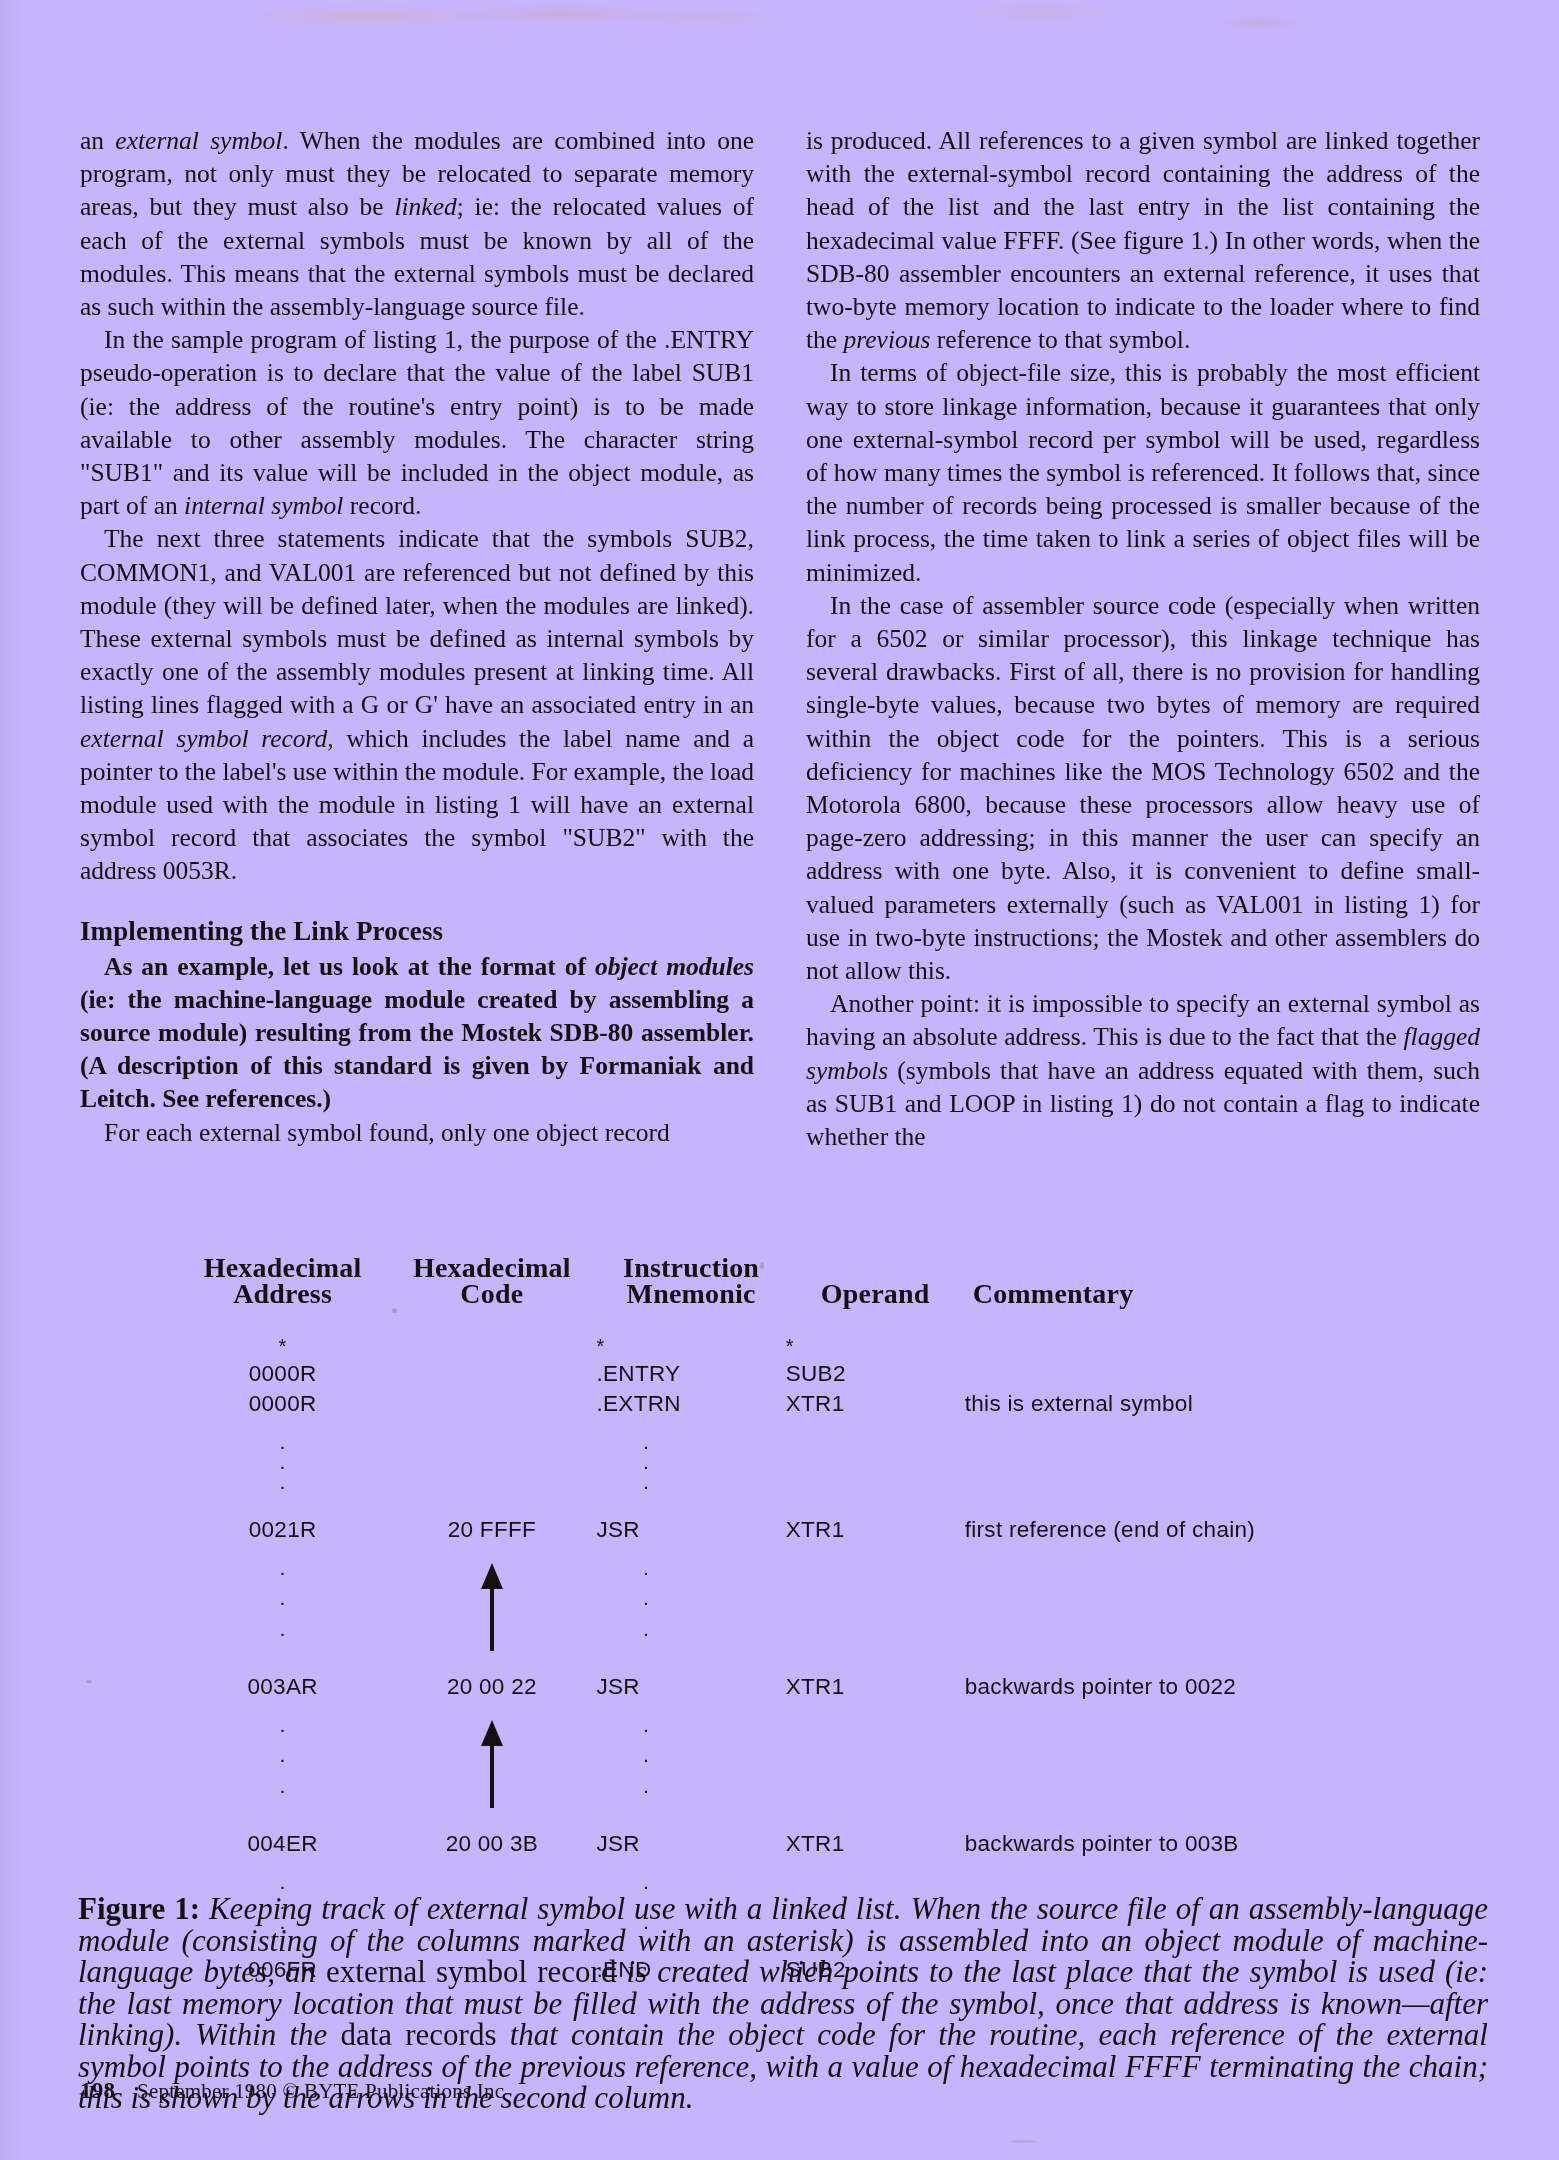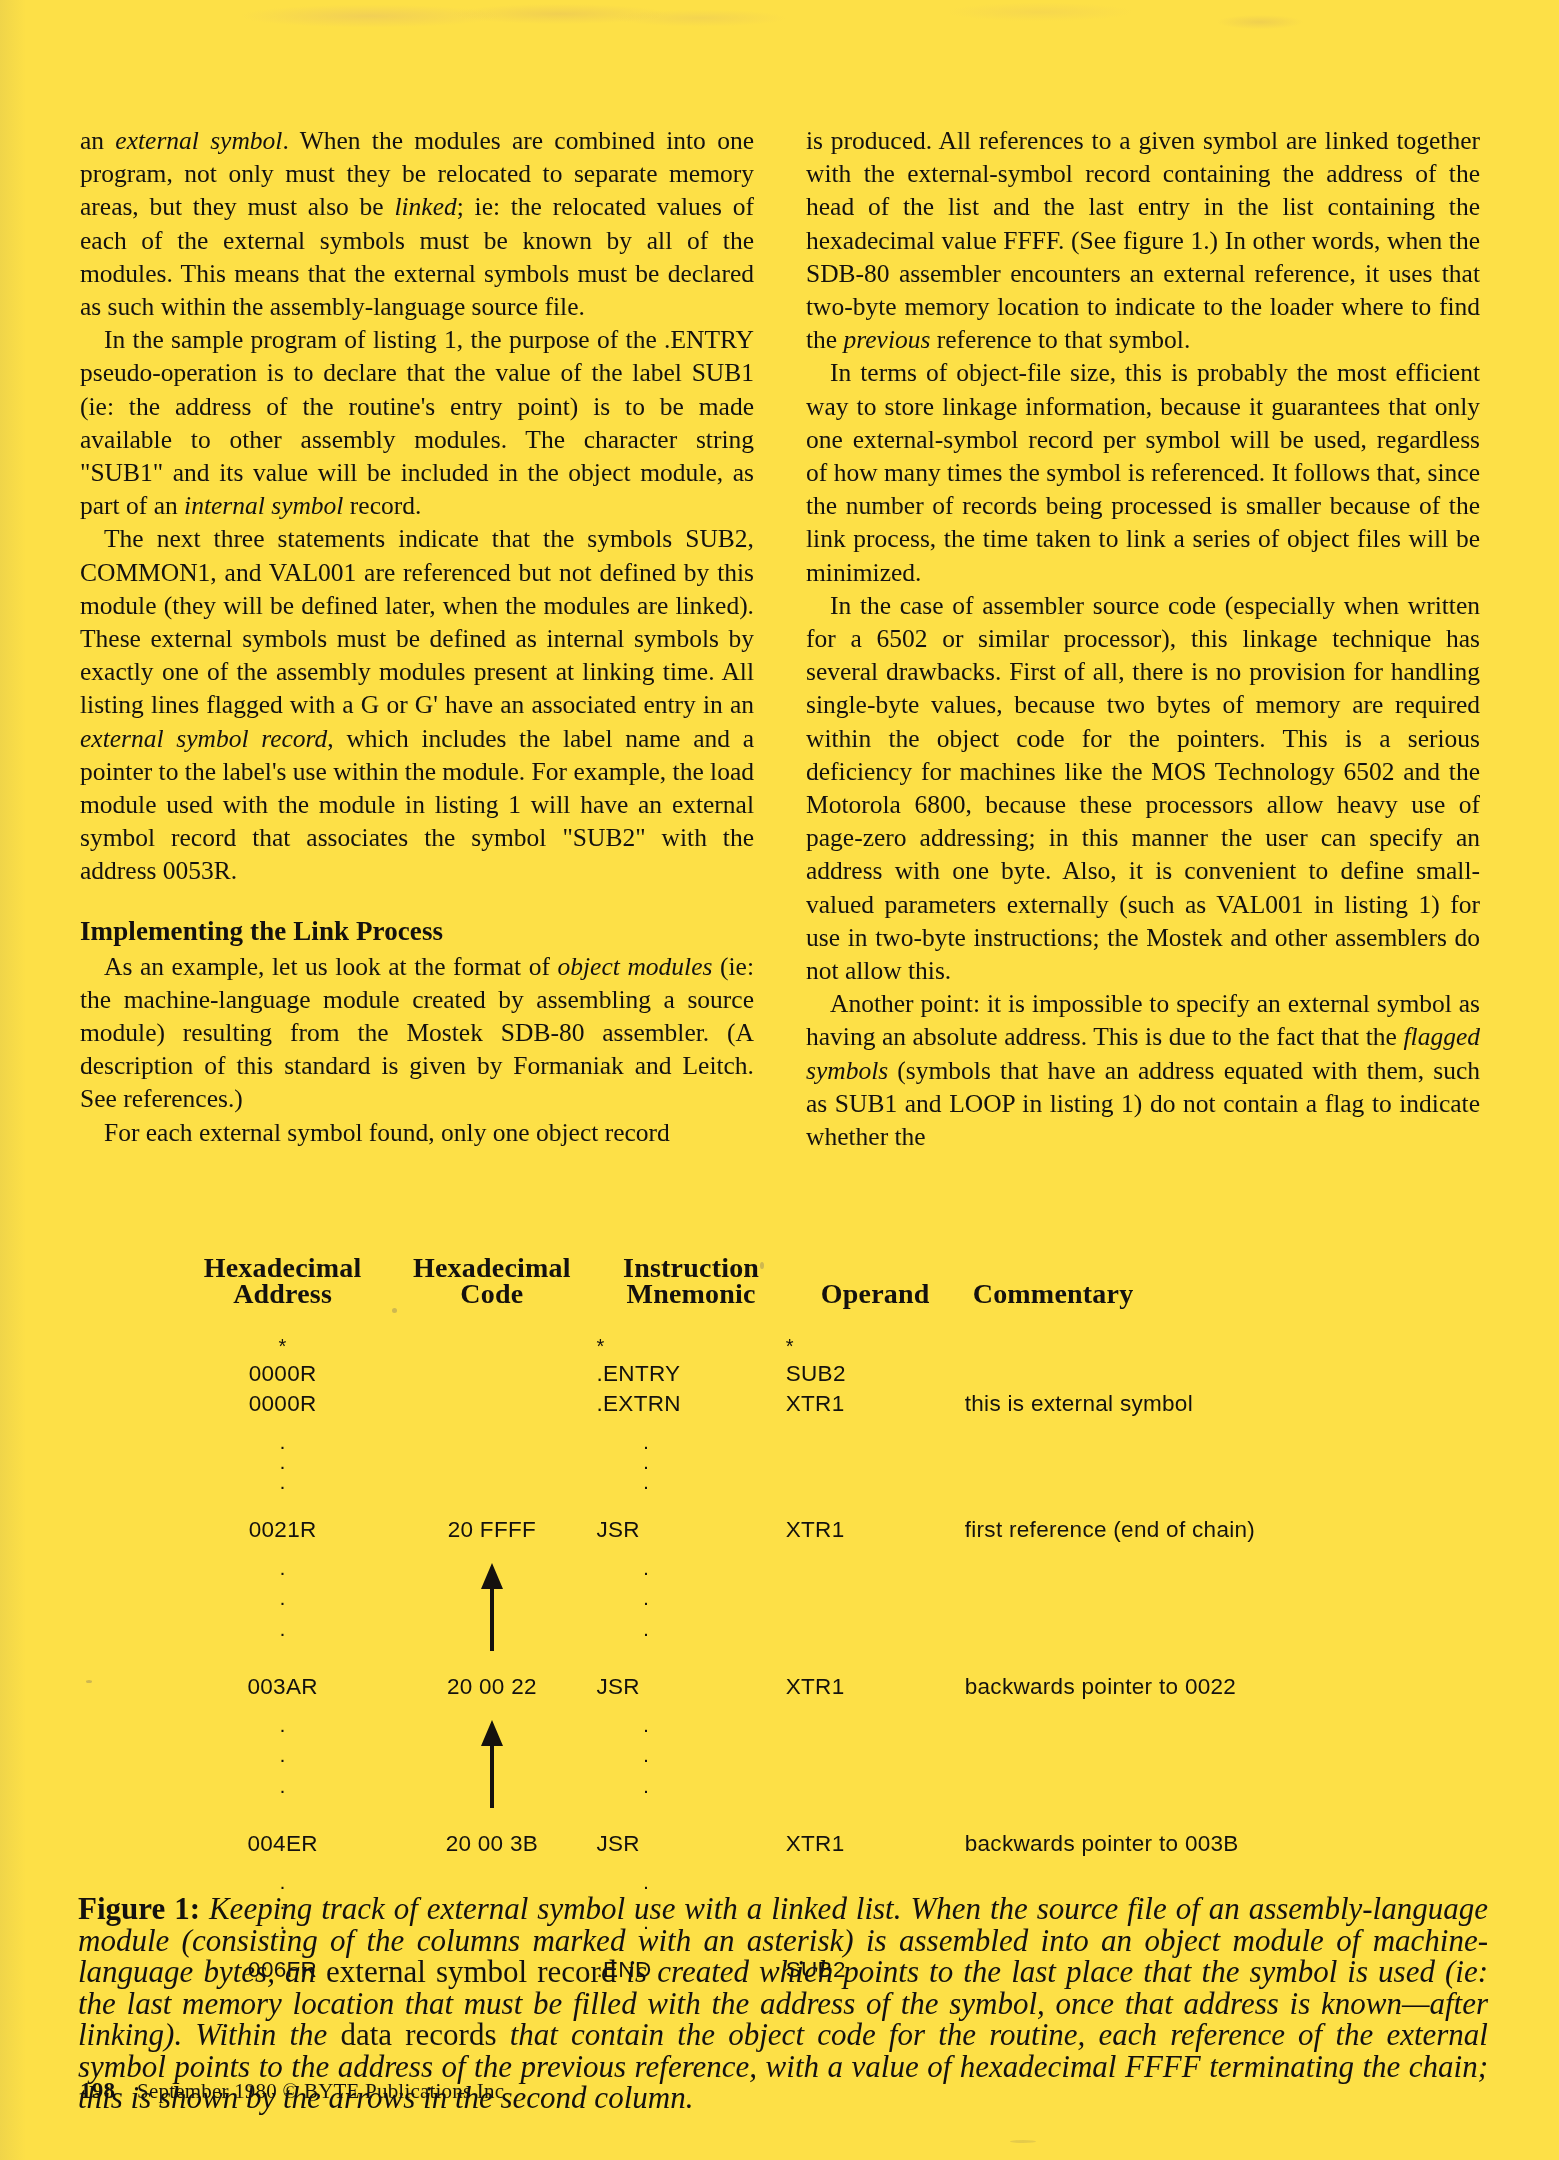--- a/index.html
+++ b/index.html
@@ -13,21 +13,21 @@
     font-family: "Liberation Serif", serif;
     color: #14110e;
     position: relative;
     overflow: hidden;
   }
 
   
   #page {
     position: absolute;
     inset: 0;
-    background: #fde047;
+    background: #c4b5fd;
   }
   .scan-smudge-top {
     position: absolute;
     top: 0; left: 140px;
     width: 1180px; height: 46px;
     background:
       radial-gradient(ellipse 180px 16px at 230px 16px, rgba(214,170,120,.30), rgba(214,170,120,0) 72%),
       radial-gradient(ellipse 150px 14px at 420px 14px, rgba(206,160,110,.26), rgba(206,160,110,0) 72%),
       radial-gradient(ellipse 120px 12px at 560px 18px, rgba(200,160,120,.18), rgba(200,160,120,0) 72%),
       radial-gradient(ellipse 130px 13px at 900px 12px, rgba(210,168,116,.16), rgba(210,168,116,0) 72%),
@@ -184,21 +184,21 @@
 
     <div class="col">
       <p><span>an </span><i>external symbol</i><span>. When the modules are combined into one program, not only must they be relocated to separate memory areas, but they must also be </span><i>linked</i><span>; ie: the relocated values of each of the external symbols must be known by all of the modules. This means that the external symbols must be declared as such within the assembly-language source file.</span></p>
 
       <p><span>In the sample program of listing 1, the purpose of the .ENTRY pseudo-operation is to declare that the value of the label SUB1 (ie: the address of the routine's entry point) is to be made available to other assembly modules. The character string "SUB1" and its value will be included in the object module, as part of an </span><i>internal symbol</i><span> record.</span></p>
 
       <p><span>The next three statements indicate that the symbols SUB2, COMMON1, and VAL001 are referenced but not defined by this module (they will be defined later, when the modules are linked). These external symbols must be defined as internal symbols by exactly one of the assembly modules present at linking time. All listing lines flagged with a G or G' have an associated entry in an </span><i>external symbol record</i><span>, which includes the label name and a pointer to the label's use within the module. For example, the load module used with the module in listing 1 will have an external symbol record that associates the symbol "SUB2" with the address 0053R.</span></p>
 
       <h2 class="section-head">Implementing the Link Process</h2>
 
-      <p class="noindent" style="text-indent:24px;"><span>As an example, let us look at the format of </span><i>object modules</i><span> (ie: the machine-language module created by assembling a source module) resulting from the Mostek SDB-80 assembler. (A description of this standard is given by Formaniak and Leitch. See references.)</span></p>
+      <p class="noindent" style="text-indent:24px;font-weight:bold;"><span>As an example, let us look at the format of </span><i>object modules</i><span> (ie: the machine-language module created by assembling a source module) resulting from the Mostek SDB-80 assembler. (A description of this standard is given by Formaniak and Leitch. See references.)</span></p>
 
       <p>For each external symbol found, only one object record</p>
     </div>
 
     <div class="col">
       <p class="noindent"><span>is produced. All references to a given symbol are linked together with the external-symbol record containing the address of the head of the list and the last entry in the list containing the hexadecimal value FFFF. (See figure 1.) In other words, when the SDB-80 assembler encounters an external reference, it uses that two-byte memory location to indicate to the loader where to find the </span><i>previous</i><span> reference to that symbol.</span></p>
 
       <p>In terms of object-file size, this is probably the most efficient way to store linkage information, because it guarantees that only one external-symbol record per symbol will be used, regardless of how many times the symbol is referenced. It follows that, since the number of records being processed is smaller because of the link process, the time taken to link a series of object files will be minimized.</p>
 
       <p>In the case of assembler source code (especially when written for a 6502 or similar processor), this linkage technique has several drawbacks. First of all, there is no provision for handling single-byte values, because two bytes of memory are required within the object code for the pointers. This is a serious deficiency for machines like the MOS Technology 6502 and the Motorola 6800, because these processors allow heavy use of page-zero addressing; in this manner the user can specify an address with one byte. Also, it is convenient to define small-valued parameters externally (such as VAL001 in listing 1) for use in two-byte instructions; the Mostek and other assemblers do not allow this.</p>

